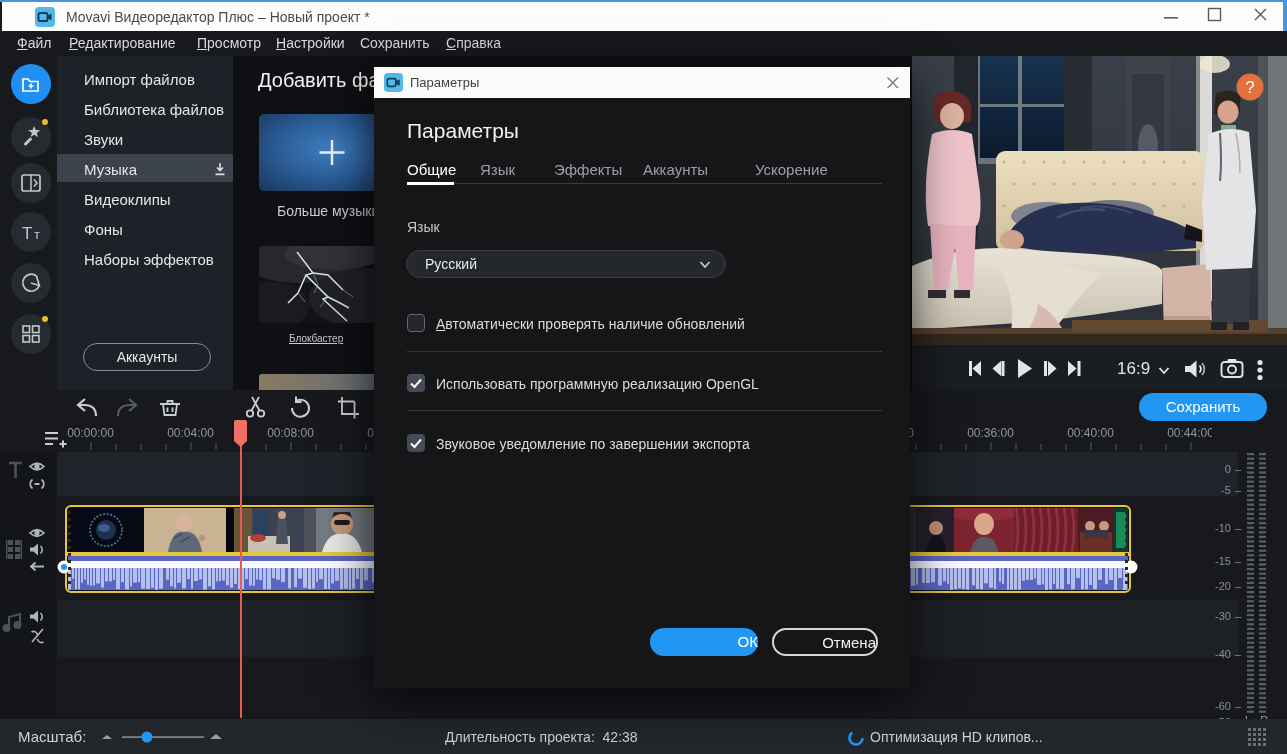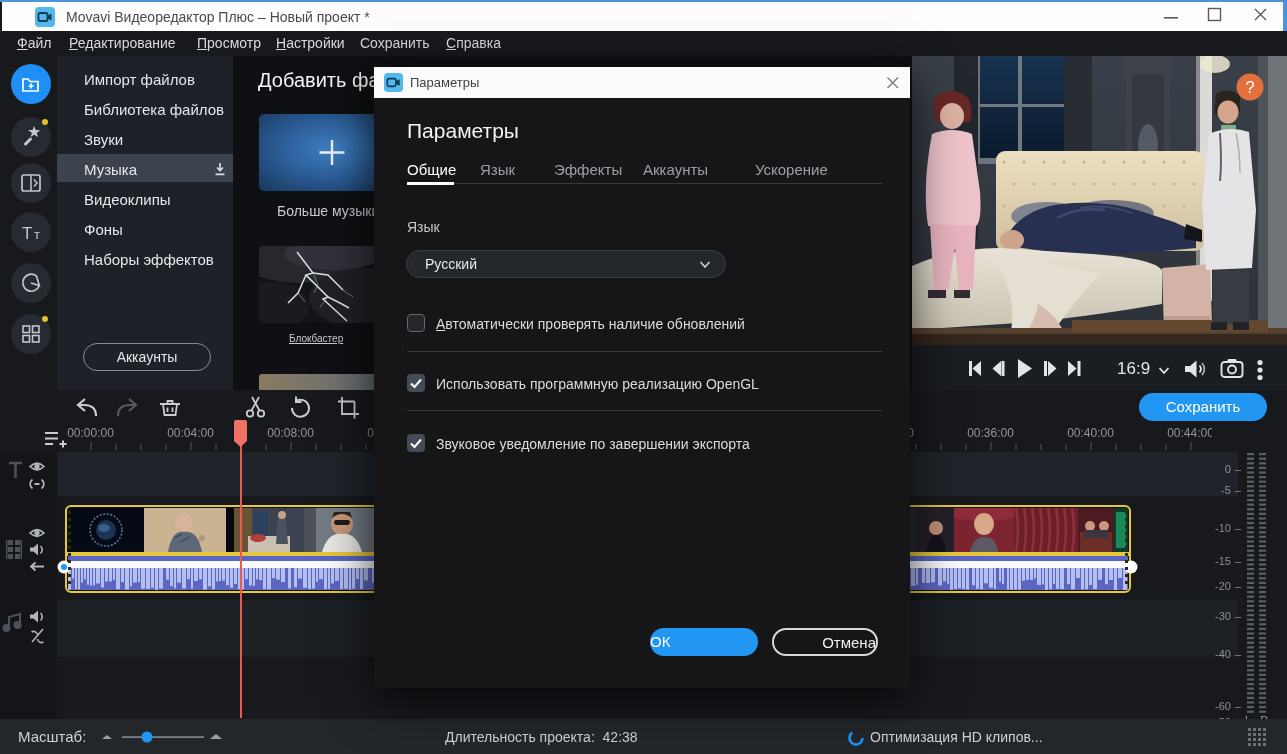--- a/index.html
+++ b/index.html
@@ -1007,17 +1007,17 @@
     </div>
     <div class="abs" style="left:62px;top:278px;font-size:14px;color:#dcdcde;">Использовать программную реализацию OpenGL</div>
     <div class="abs" style="left:33px;top:312px;width:475px;height:1px;background:#38383a;"></div>
     <div class="abs" style="left:33px;top:336px;width:18px;height:18px;background:#454c57;border-radius:4px;">
       <svg width="18" height="18">
           <path d="M4 9.5 L7.5 13 L14 5.5" stroke="#fff" stroke-width="2" fill="none"></path>
         </svg>
     </div>
     <div class="abs" style="left:62px;top:338px;font-size:14px;color:#dcdcde;">Звуковое уведомление по завершении экспорта</div>
     <div class="abs" style="left:276px;top:530px;width:108px;height:28px;border-radius:15px;background:#2196f3;
-         color:#fff;font-size:15px;text-align:left;line-height:28px;">ОК</div>
+         color:#fff;font-size:15px;text-align:right;line-height:28px;">ОК</div>
     <div class="abs" style="left:398px;top:530px;width:106px;height:28px;border-radius:15px;border:2px solid #d8d8d8;
          color:#f2f2f2;font-size:15px;text-align:right;line-height:25px;">Отмена</div>
   </div>
 </div>
 
 </body></html>

